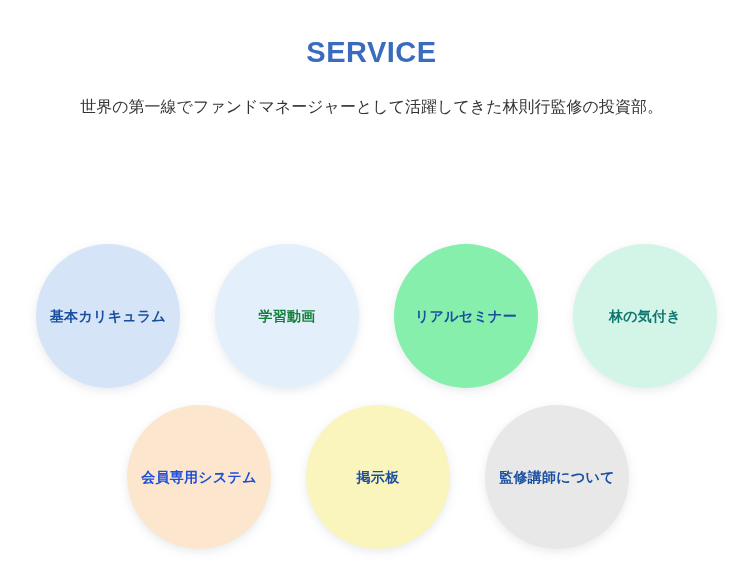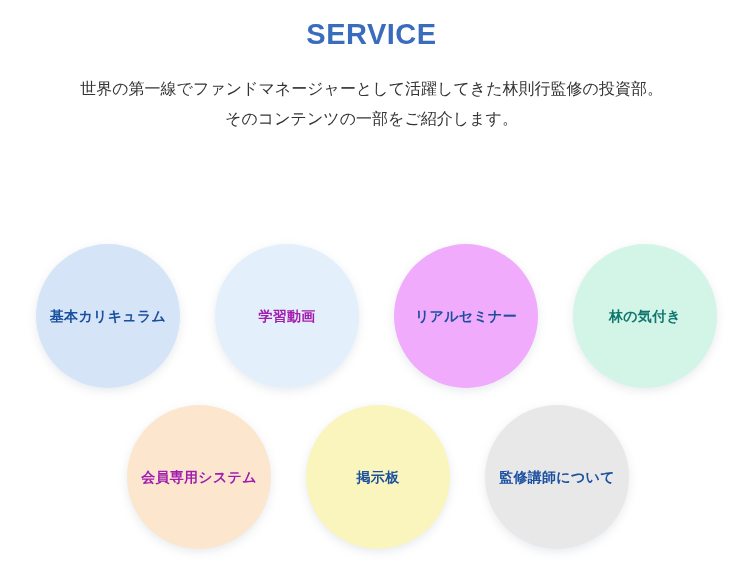--- a/index.html
+++ b/index.html
@@ -11,21 +11,21 @@
     width: 743px;
     height: 564px;
     background: #ffffff;
     font-family: "Liberation Sans", "DejaVu Sans", sans-serif;
     overflow: hidden;
     position: relative;
   }
 
   
   .header {
-    padding-top: 16px;
+    padding-top: 34px;
     text-align: center;
   }
   .title-en {
     font-size: 29px;
     font-weight: bold;
     color: #3a6cbd;
     letter-spacing: 0.5px;
     line-height: 1.25;
     margin: 0;
   }
@@ -84,38 +84,37 @@
 </style>
 </head>
 <body>
 
 <div class="header">
   <h1 class="title-en">SERVICE</h1>
 </div>
 
 <p class="lead">
   <span class="lead-line">世界の第一線でファンドマネージャーとして活躍してきた林則行監修の投資部。</span>
-  <span class="lead-line">そのコンテンツの一部をご紹介します。</span>
 </p>
 
 <div class="circles" id="circle-layer">
     <div class="circle" style="left: 36px; top: 244px; background: rgb(214, 228, 247);">
       <span class="circle-label" style="color: rgb(26, 79, 160);">基本カリキュラム</span>
     </div>
     <div class="circle" style="left: 215px; top: 244px; background: rgb(227, 240, 251);">
-      <span class="circle-label" style="color: #a21caf;">学習動画</span>
+      <span class="circle-label" style="color: #15803d;">学習動画</span>
     </div>
-    <div class="circle" style="left: 394px; top: 244px; background: #f0abfc;">
+    <div class="circle" style="left: 394px; top: 244px; background: #86efac;">
       <span class="circle-label" style="color: rgb(26, 79, 160);">リアルセミナー</span>
     </div>
     <div class="circle" style="left: 573px; top: 244px; background: rgb(211, 245, 231);">
       <span class="circle-label" style="color: #0f766e;">林の気付き</span>
     </div>
     <div class="circle" style="left: 127px; top: 405px; background: rgb(252, 231, 206);">
-      <span class="circle-label" style="color: #a21caf;">会員専用システム</span>
+      <span class="circle-label" style="color: #1d4ed8;">会員専用システム</span>
     </div>
     <div class="circle" style="left: 485px; top: 405px; background: rgb(232, 232, 232);">
       <span class="circle-label" style="color: rgb(26, 79, 160);">監修講師について</span>
     </div>
     <div class="circle" style="left: 306px; top: 405px; background: rgb(250, 245, 188);">
       <span class="circle-label" style="color: rgb(26, 79, 160);">掲示板</span>
     </div>
   </div>
 
 </body></html>

